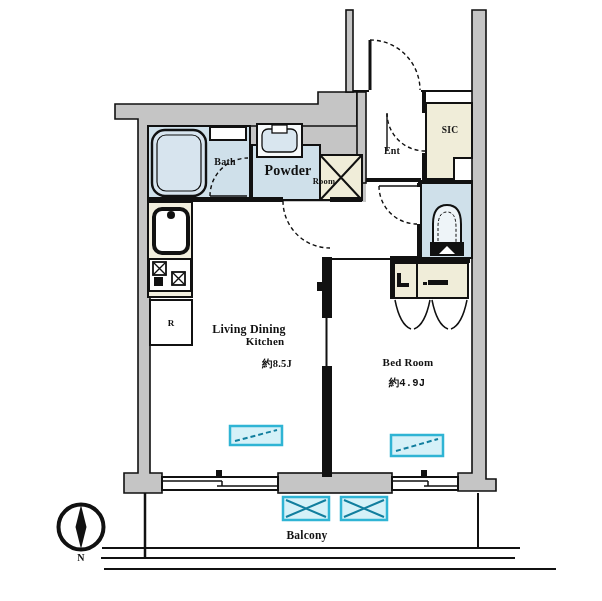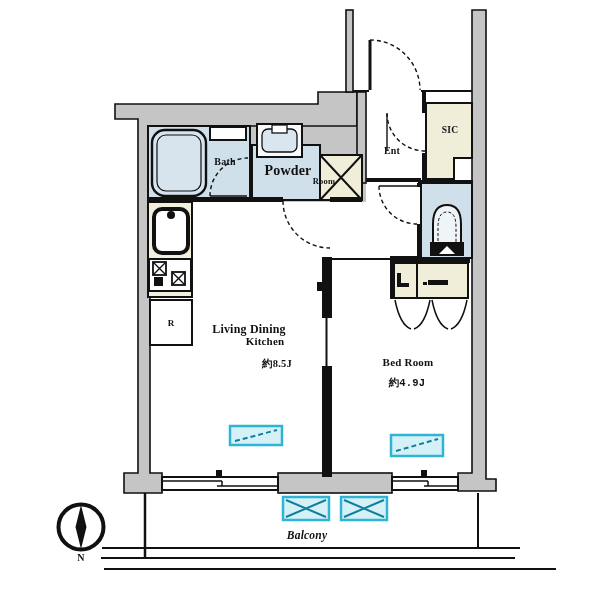--- a/index.html
+++ b/index.html
@@ -175,15 +175,15 @@
   <div class="lbl" style="left:288px;top:171px;font-size:14px;">Powder</div>
   <div class="lbl" style="left:288px;top:181px;font-size:8.5px;margin-left:36px;">Room</div>
   <div class="lbl" style="left:392px;top:151px;font-size:10px;">Ent</div>
   <div class="lbl" style="left:450px;top:131px;font-size:9.5px;">SIC</div>
   <div class="lbl" style="left:171px;top:323px;font-size:9px;">R</div>
   <div class="lbl" style="left:249px;top:329px;font-size:12px;">Living Dining</div>
   <div class="lbl" style="left:265px;top:341px;font-size:11px;">Kitchen</div>
   <div class="lbl" style="left:250px;top:364px;font-size:10.5px;margin-left:27px;">約8.5J</div>
   <div class="lbl" style="left:408px;top:362px;font-size:11px;">Bed Room</div>
   <div class="lbl" style="left:407px;top:383px;font-size:10.5px;font-family:Liberation Mono, monospace;">約4.9J</div>
-  <div class="lbl" style="left:307px;top:536px;font-size:11.5px;font-style:italic;">Balcony</div>
+  <div class="lbl" style="left:307px;top:536px;font-size:11.5px;">Balcony</div>
   <div class="lbl" style="left:81px;top:558px;font-size:10px;">N</div>
 </div>
 
 </body></html>

